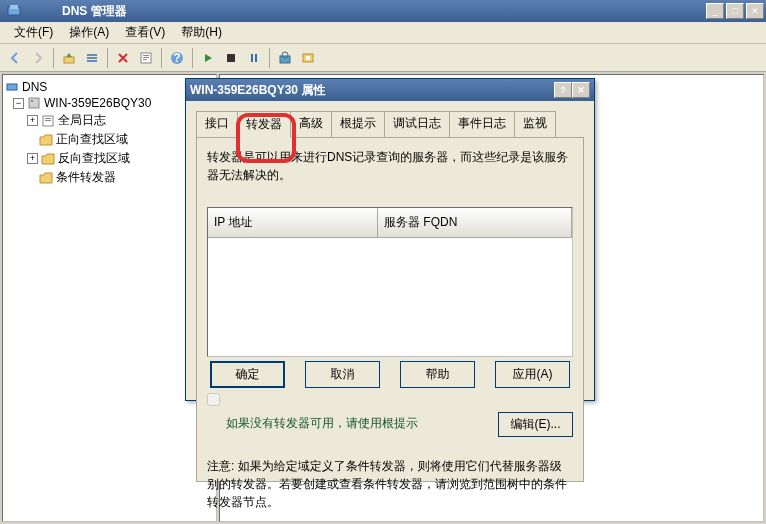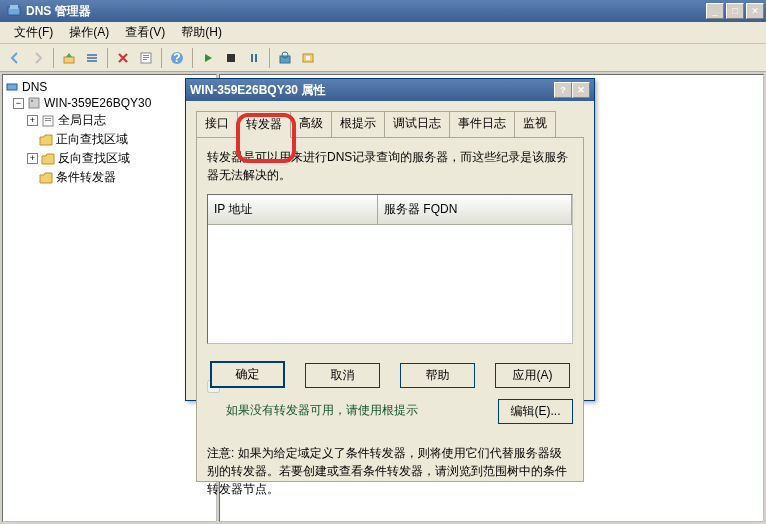--- a/index.html
+++ b/index.html
@@ -1,18 +1,18 @@
 <!DOCTYPE html>
 <html><head>
 <meta charset="utf-8">
 <style>
 * { box-sizing: border-box; margin: 0; padding: 0; font-family: "Microsoft YaHei", "SimSun", Arial, sans-serif; font-size: 12px; }
 body { background: #d4d0c8; width: 766px; height: 524px; overflow: hidden; position: relative; }
 
-.titlebar { height: 22px; background: linear-gradient(#5a7fb0,#3a5f90); display: flex; align-items: center; padding: 0 2px; color: #fff; }
+.titlebar { height: 22px; background: linear-gradient(#5a7fb0,#3a5f90); display: flex; align-items: center; padding: 0 2px; color: #fff; gap: 36px; }
 .titlebar .icon { width: 16px; height: 16px; margin: 0 4px; }
 .title-text { flex: 1; font-weight: bold; font-size: 12px; }
 .winbtns { display: flex; gap: 2px; }
 .winbtn { width: 18px; height: 16px; background: #d4d0c8; border: 1px solid #808080; border-top-color:#fff; border-left-color:#fff; display:flex; align-items:center; justify-content:center; font-size:9px; cursor:pointer; }
 
 .menubar { height: 22px; background:#ece9d8; display:flex; align-items:flex-end; padding:0 6px; border-bottom:1px solid #c0c0c0; }
 .menuitem { padding:2px 8px; cursor:pointer; }
 
 .toolbar { height: 28px; background:#ece9d8; display:flex; align-items:center; padding:0 4px; border-bottom:1px solid #aca899; gap:1px; }
 .tb-sep { width:1px; height:20px; background:#aca899; margin:0 3px; }
@@ -31,35 +31,35 @@
 .dialog { position:absolute; left:185px; top:78px; width:410px; height:323px; background:#ece9d8; border:1px solid #003c74; box-shadow:2px 2px 4px rgba(0,0,0,.3); }
 .dlg-title { height:22px; background:linear-gradient(#5a7fb0,#3a5f90); display:flex; align-items:center; color:#fff; padding:0 4px; font-weight:bold;}
 .dlg-title-text { flex:1; }
 .dlg-body { padding:6px 10px; }
 
 .tabs { display:flex; margin-top:4px; position:relative; }
 .tab { padding:3px 8px; border:1px solid #aca899; border-bottom:none; background:#ece9d8; cursor:pointer; margin-right:-1px; position:relative;font-family:Liberation Mono, monospace; }
 .tab.active { background:#ece9d8; z-index:2; border-bottom:1px solid #ece9d8; margin-bottom:-1px; padding-top:4px; padding-bottom:4px;}
 .tab-panel { border:1px solid #aca899; padding:10px; height:345px; background:#ece9d8; }
 
-.desc { line-height:1.5; margin-bottom:10px; }
+.desc { line-height:1.5; margin-bottom:23px; }
 
 .listview { border:1px inset #c0c0c0; background:#fff; height:150px; }
 .lv-header { display:flex; background:#ece9d8; border-bottom:1px solid #aca899; }
 .lv-col { padding:6px 6px; border-right:1px solid #aca899; background:linear-gradient(#fefefe,#e0e0d8); }
 .lv-col:first-child { width:170px; }
 .lv-col:last-child { flex:1; }
 
 .chk-row { display:flex; align-items:center; margin-top:10px; }
 .chk-row input { margin-right:6px; }
 .chk-label { color:#14532d;margin-top:48px; }
 .edit-btn-row { display:flex; justify-content:flex-end; margin-top:-20px;}
 .note { margin-top:20px; line-height:1.5; }
 
-.btn-row { display:flex; gap:20px; justify-content:center; padding:8px; position:absolute; bottom:4px; left:0; right:0;align-items:flex-end;}
+.btn-row { display:flex; gap:20px; justify-content:center; padding:8px; position:absolute; bottom:4px; left:0; right:0;}
 .btn { min-width:75px; padding:3px 8px; background:#ece9d8; border:1px solid #003c74; cursor:pointer; }
 .btn.default { border:2px solid #003c74; }
 
 .highlight { position:absolute; left:236px; top:113px; width:60px; height:50px; border:4px solid #e03030; border-radius:12px; pointer-events:none; z-index:10;}
 
 .watermark { position:absolute; right:8px; bottom:6px; text-align:right; color:#fff; opacity:.7; pointer-events:none; }
 .watermark .w1 { font-size:26px; font-weight:bold; letter-spacing:1px; }
 .watermark .w2 { font-size:14px; }
 </style>
 </head>

